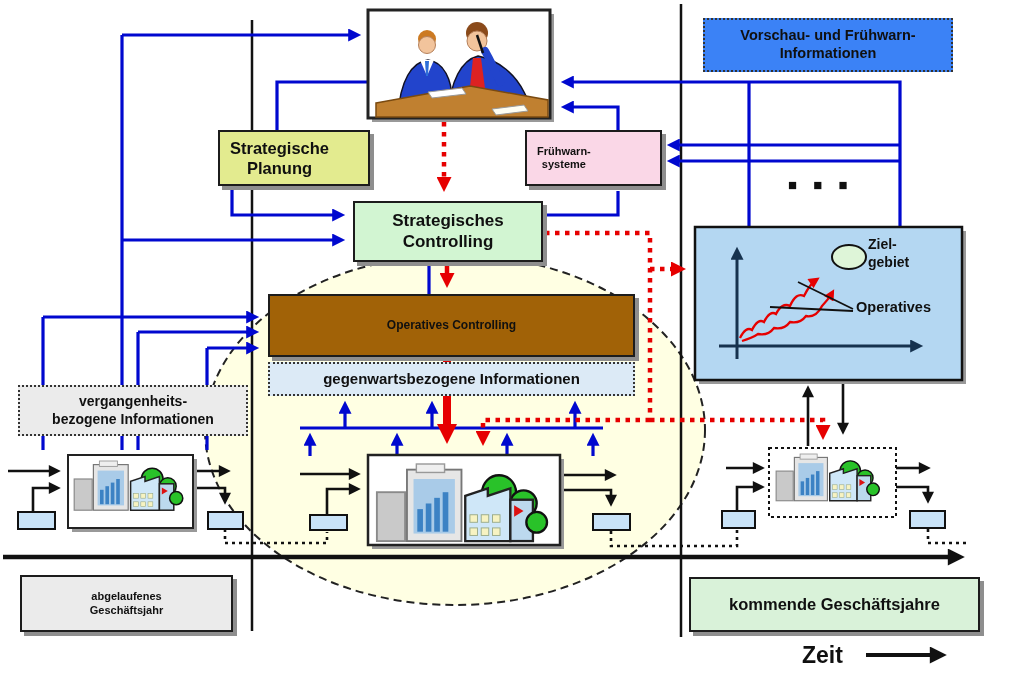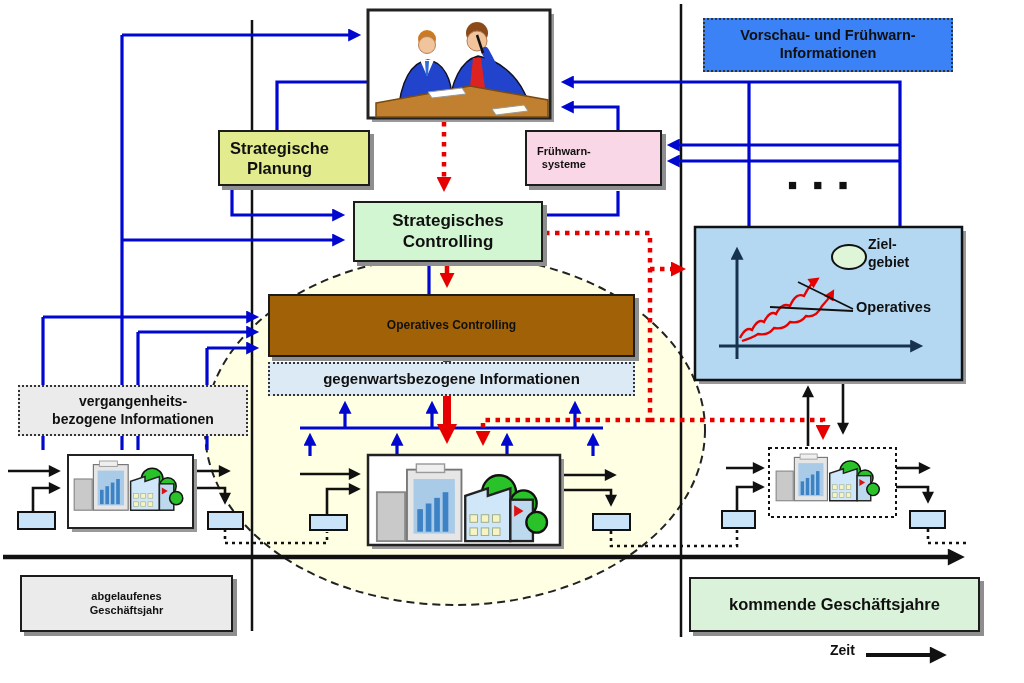--- a/index.html
+++ b/index.html
@@ -18,21 +18,21 @@
   #b-fruehwarn{left:525px;top:130px;width:137px;height:56px;background:#fad7e7;font-size:11px;}
   #b-scontrolling{left:353px;top:201px;width:190px;height:61px;background:#d2f5d2;font-size:17px;}
   #b-ocontrolling{left:268px;top:294px;width:367px;height:63px;background:#a16207;font-size:12px;}
   #b-gegenwart{left:268px;top:362px;width:367px;height:34px;background:#dceaf6;font-size:15px;}
   #b-vergangen{left:18px;top:385px;width:230px;height:51px;background:#ebebeb;font-size:14px;}
   #b-abgelaufen{left:20px;top:575px;width:213px;height:57px;background:#ebebeb;font-size:11px;}
   #b-laufend{left:267px;top:577px;width:377px;height:56px;background:#fcfc9f;font-size:16.5px;}
   #b-kommend{left:689px;top:577px;width:291px;height:55px;background:#d9f2d9;font-size:16.5px;}
   #l-ziel{left:868px;top:236px;width:80px;font-size:14px;line-height:1.25;}
   #l-strategien{left:856px;top:299px;width:110px;font-size:14.5px;}
-  #l-zeit{left:830px;top:642px;width:60px;font-size:14px;}
+  #l-zeit{left:802px;top:642px;width:60px;font-size:23px;}
   #l-dots{left:788px;top:176px;width:100px;font-size:15px;letter-spacing:6px;z-index:2;}
 </style>
 </head>
 <body>
 
 <div id="stage">
 
 <svg id="wires" width="1024" height="683" viewBox="0 0 1024 683">
   <defs>
     <marker id="ab" viewBox="0 0 10 10" refX="6" refY="5" markerWidth="15" markerHeight="13" orient="auto" markerUnits="userSpaceOnUse">

